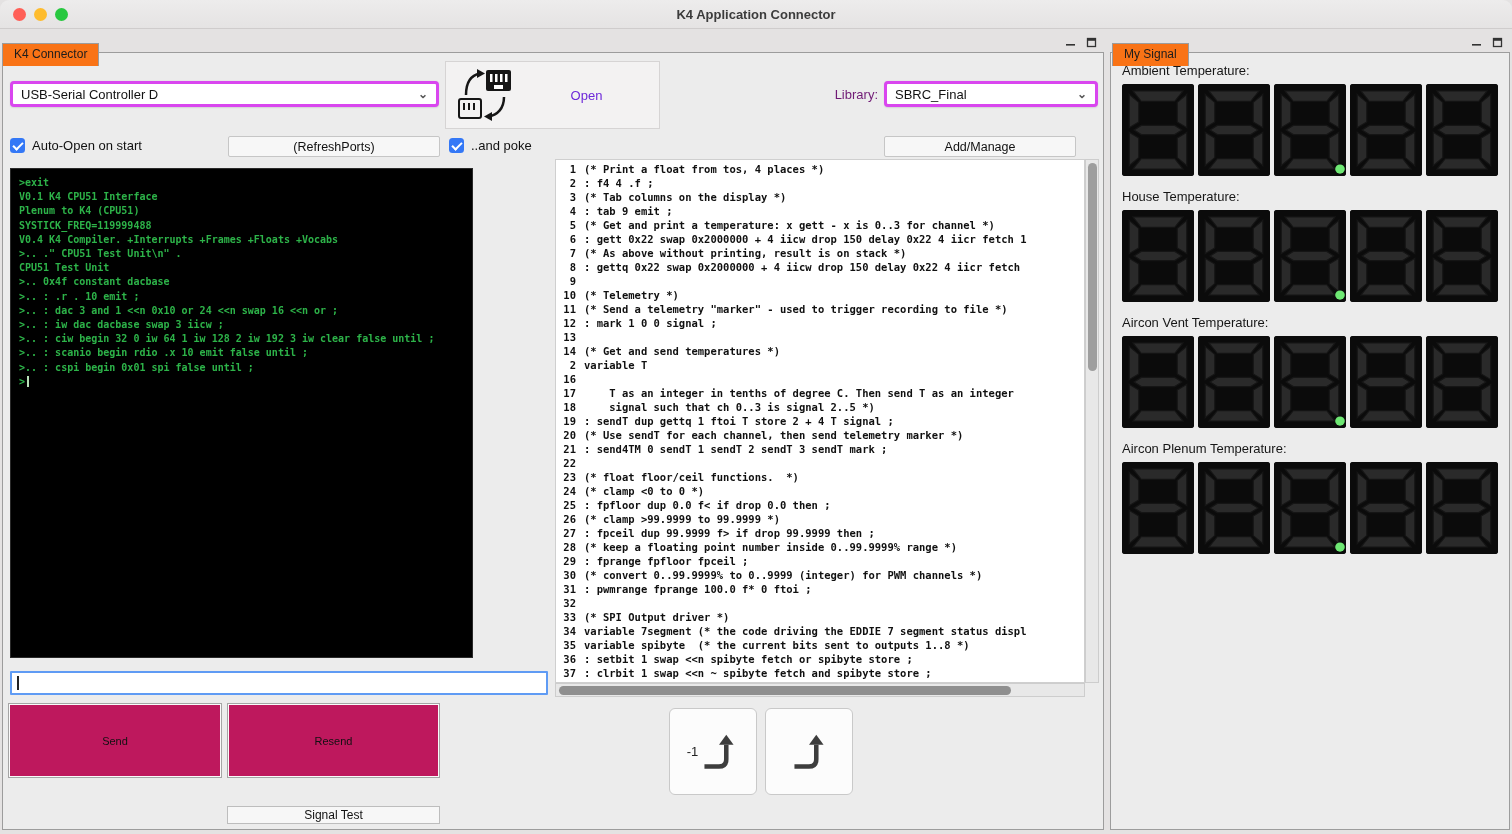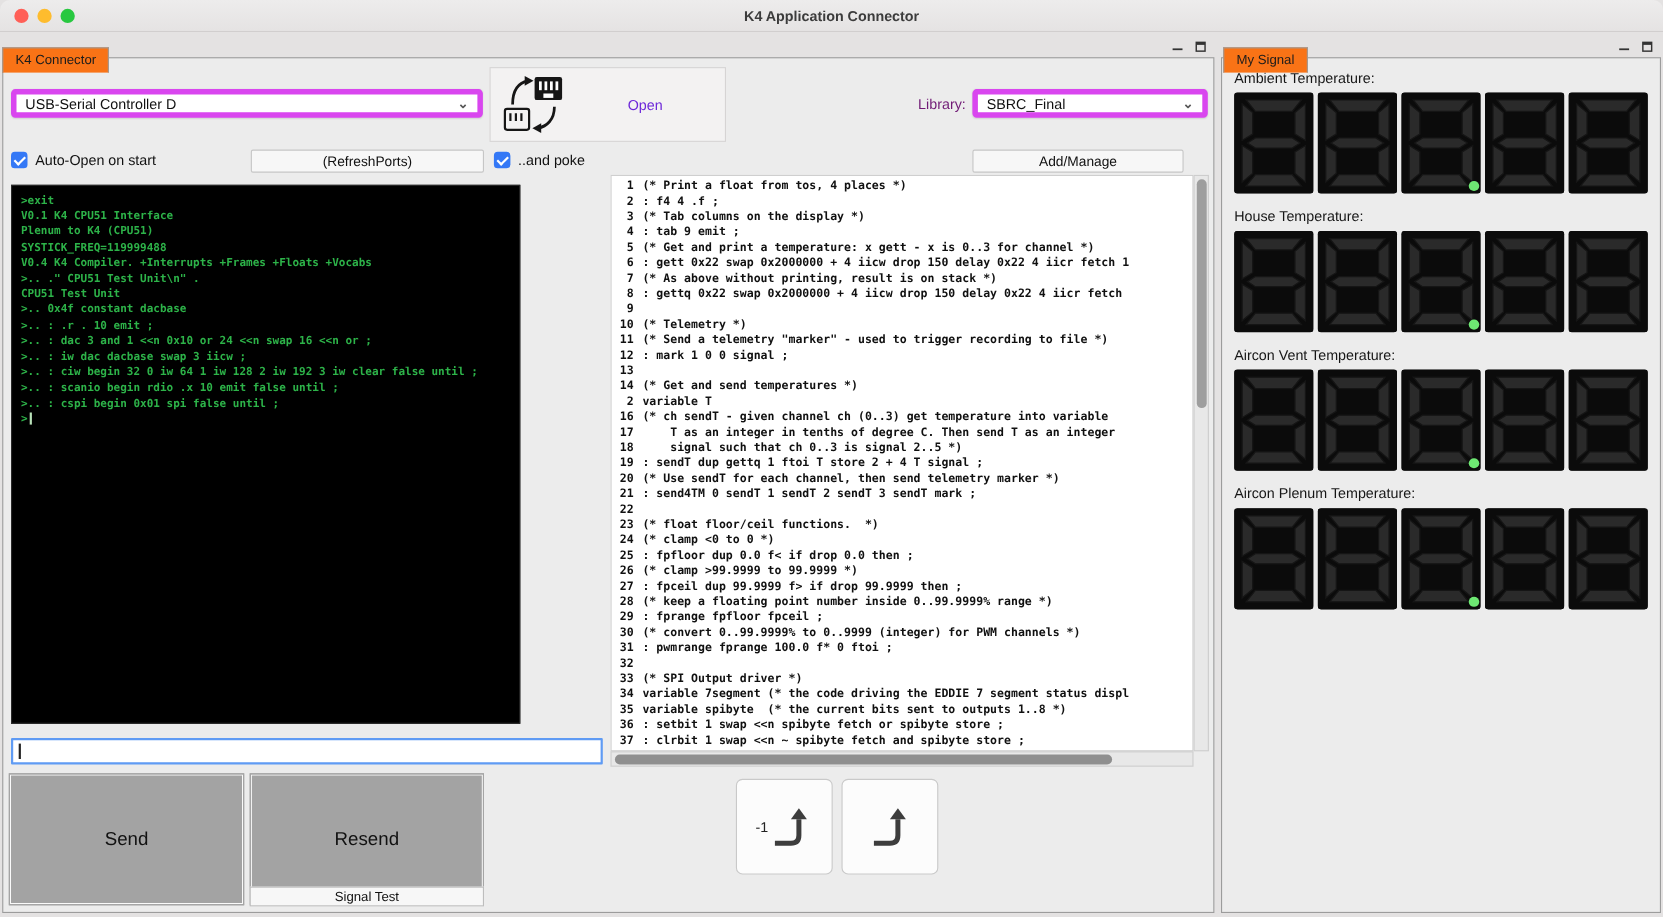--- a/index.html
+++ b/index.html
@@ -20,21 +20,21 @@
   .panel{position:absolute;top:31px;height:799px}
   .panel.left{left:2px;width:1102px}
   .panel.right{left:1110px;width:400px}
   .panel-frame{position:absolute;left:0;top:21px;right:0;bottom:0;border:1px solid #9c9c9c;background:#ececec}
   .tab{position:absolute;top:12px;height:23px;padding:0 11px;font-size:12px;line-height:21px;color:#1c1c1c;
     background:#f97316;border:1px solid #9c9c9c;border-bottom:none;z-index:2}
   .panel-ctrl{position:absolute;top:5px;right:7px;display:flex;gap:9px;z-index:3;align-items:center}
   .pc-icon{display:inline-flex;align-items:center;justify-content:center;width:12px;height:12px;cursor:default}
 
   
-  .combobox{position:absolute;top:50px;height:26px;background:#fff;border:5px solid #d946ef;border-radius:4px;
+  .combobox{position:absolute;top:50px;height:26px;background:#fff;border:3px solid #d946ef;border-radius:4px;
     display:flex;align-items:center;padding:0 8px;font-size:13px;color:#111;box-shadow:0 0.5px 1.5px rgba(0,0,0,0.10)}
   .combobox .chev{margin-left:auto;font-size:12px;color:#555;font-weight:bold;line-height:10px}
   .cb-port{left:8px;width:429px}
   .cb-lib{left:882px;width:214px}
   .lib-label{position:absolute;left:760px;top:56px;width:116px;text-align:right;font-size:13px;color:#701a75}
 
   .open-btn{position:absolute;left:443px;top:30px;width:215px;height:68px;background:#f3f2f2;
     border:1px solid #d6d4d4;display:flex;align-items:center;cursor:default}
   .open-icon{margin-left:10px;width:58px;height:56px}
   .open-label{flex:1;text-align:center;font-size:13px;color:#6d28d9}
@@ -56,22 +56,22 @@
   .tline{font-family:"DejaVu Sans Mono",monospace;font-size:10px;line-height:14.2px;font-weight:bold;
     color:var(--terminal-green);white-space:pre}
   .tcursor{display:inline-block;width:2px;height:11px;background:#b9e2b9;vertical-align:-2px;margin-left:2px}
 
   
   .cmd-input{position:absolute;left:8px;top:640px;width:538px;height:24px;border:2px solid #5f9bf4;border-radius:1px;
     background:#fff;font-size:13px;padding:0 5px;outline:none;font-family:"Liberation Sans",sans-serif}
   .caret{position:absolute;left:15px;top:645px;width:1.5px;height:14px;background:#222}
 
   
-  .big-btn{position:absolute;top:672px;height:120px;background:#a3a3a3;border:1px solid #a5a5a5;
-    box-shadow:inset 0 0 0 1px #fafafa;display:flex;align-items:center;justify-content:center;font-size:17px;color:#111;cursor:default}
+  .big-btn{position:absolute;top:672px;height:75px;background:#be185d;border:1px solid #a5a5a5;
+    box-shadow:inset 0 0 0 1px #fafafa;display:flex;align-items:center;justify-content:center;font-size:11px;color:#111;cursor:default}
   .btn-send{left:6px;width:214px}
   .btn-resend{left:225px;width:213px}
   .btn-signaltest{position:absolute;left:225px;top:775px;width:213px;height:18px;background:#f7f7f7;border:1px solid #bdbdbd;
     display:flex;align-items:center;justify-content:center;font-size:12px;color:#111;cursor:default}
 
   
   .editor{position:absolute;left:553px;top:128px;width:530px;height:524px;background:#fff;border:1px solid #cfcfcf;
     overflow:hidden;padding-top:2px}
   .code-row{display:flex;font-family:"DejaVu Sans Mono",monospace;font-weight:bold;font-size:10.5px;line-height:14px;color:#101010}
   .ln{flex:0 0 20px;width:20px;text-align:right;margin-right:8px}
@@ -250,21 +250,20 @@
           <div class="code-row">
             <span class="ln">14</span>
             <span class="ct">(* Get and send temperatures *)</span>
           </div>
           <div class="code-row">
             <span class="ln">2</span>
             <span class="ct">variable T</span>
           </div>
           <div class="code-row">
             <span class="ln">16</span>
-            <span class="ct">(* ch sendT - given channel ch (0..3) get temperature into variable</span>
           </div>
           <div class="code-row">
             <span class="ln">17</span>
             <span class="ct">    T as an integer in tenths of degree C. Then send T as an integer</span>
           </div>
           <div class="code-row">
             <span class="ln">18</span>
             <span class="ct">    signal such that ch 0..3 is signal 2..5 *)</span>
           </div>
           <div class="code-row">

